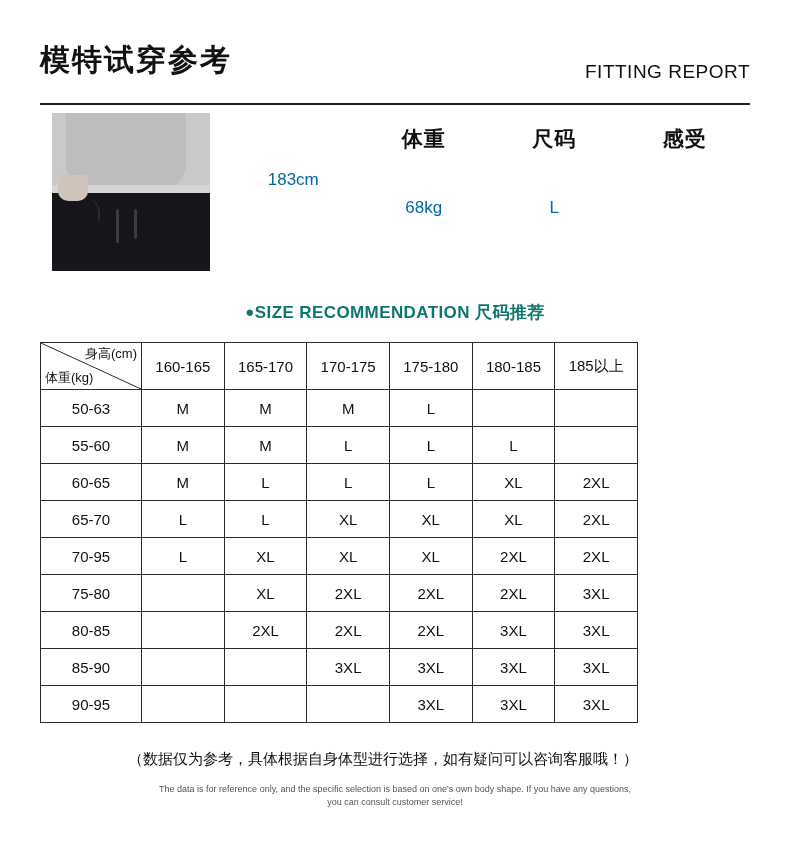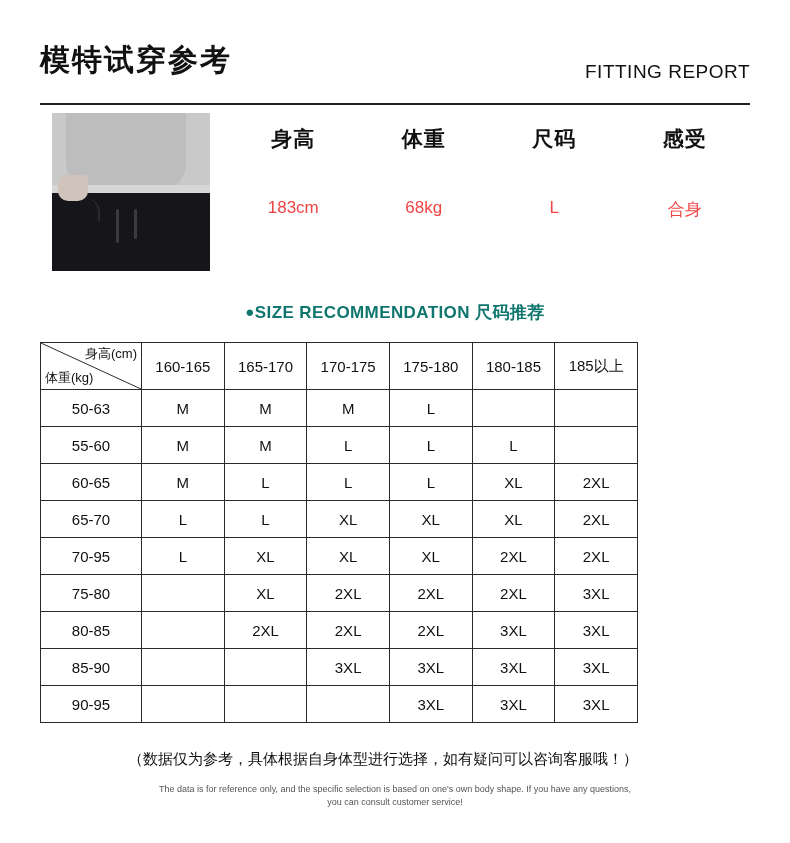--- a/index.html
+++ b/index.html
@@ -156,21 +156,21 @@
   }
   .spec-head {
     font-size: 21px;
     font-weight: bold;
     color: #111;
     letter-spacing: 1px;
   }
   .spec-val {
     margin-top: 45px;
     font-size: 17px;
-    color: #ef4444;
+    color: #0369a1;
   }
 
   
   .section-title {
     position: absolute;
     left: 0;
     top: 301px;
     width: 790px;
     text-align: center;
     font-size: 17px;
@@ -272,34 +272,32 @@
     <div class="ph-hem"></div>
     <div class="ph-pants"></div>
     <div class="ph-cord-l"></div>
     <div class="ph-cord-r"></div>
     <div class="ph-pocket"></div>
     <div class="ph-hand"></div>
   </div>
 
   <div class="specs">
     <div class="spec-col">
-      <div class="spec-head">身高</div>
       <div class="spec-val">183cm</div>
     </div>
     <div class="spec-col">
       <div class="spec-head">体重</div>
       <div class="spec-val">68kg</div>
     </div>
     <div class="spec-col">
       <div class="spec-head">尺码</div>
       <div class="spec-val">L</div>
     </div>
     <div class="spec-col">
       <div class="spec-head">感受</div>
-      <div class="spec-val">合身</div>
     </div>
   </div>
 
   <div class="section-title">
     <span class="dot">●</span><span>SIZE RECOMMENDATION 尺码推荐</span>
   </div>
 
   <table class="size-table">
     <tbody>
         <tr>

